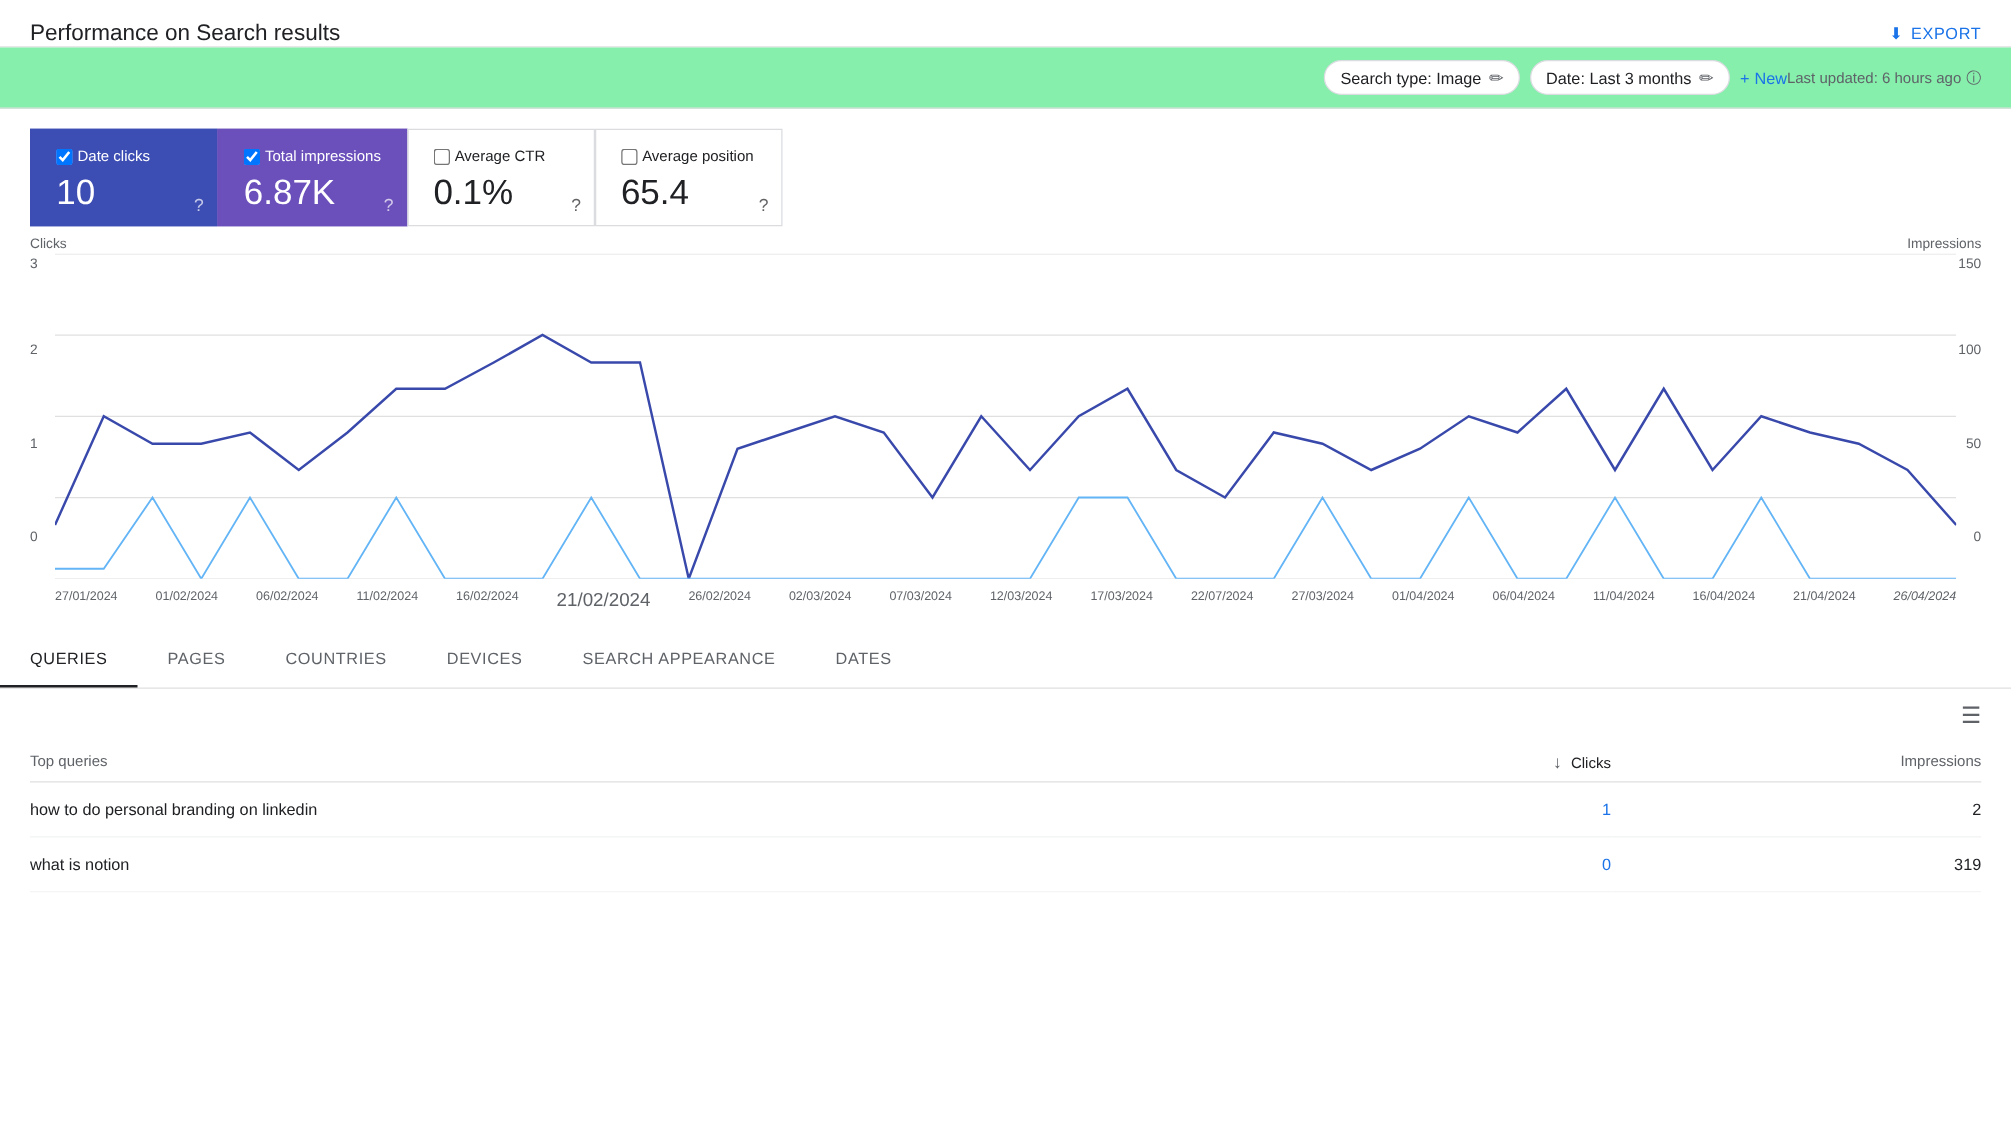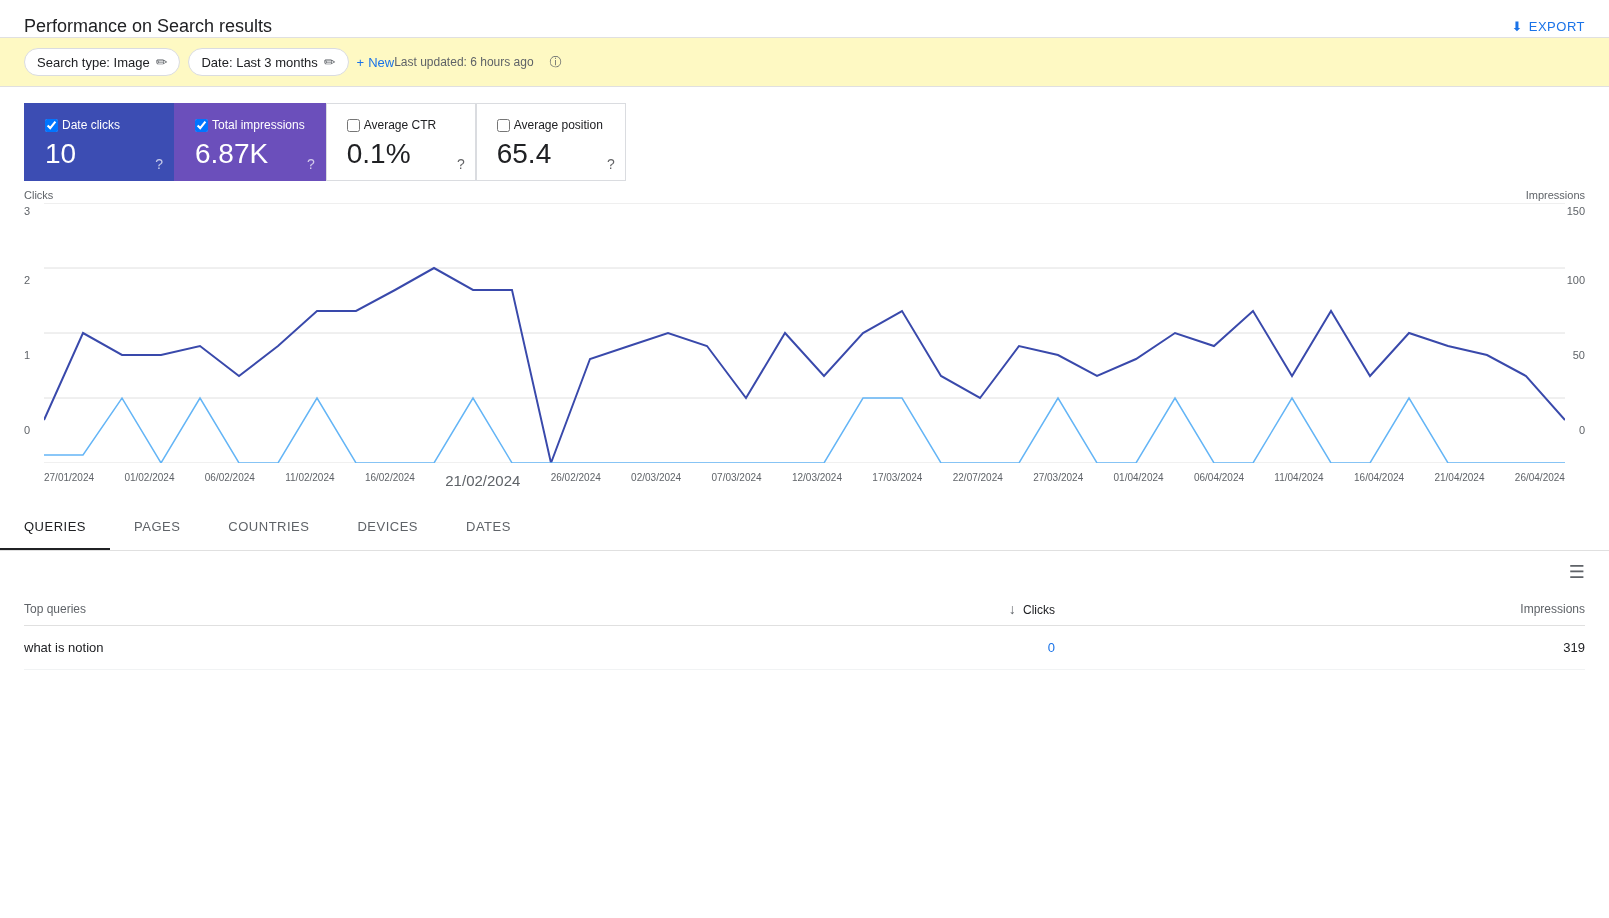--- a/index.html
+++ b/index.html
@@ -11,39 +11,39 @@
       border-bottom: 1px solid #e0e0e0;
     }
     .header-title { font-size: 18px; font-weight: 400; color: #202124; }
     .export-btn {
       display: flex; align-items: center; gap: 6px;
       color: #1a73e8; font-size: 13px; font-weight: 500;
       background: none; border: none; cursor: pointer; text-transform: uppercase; letter-spacing: 0.5px;
     }
 
     .toolbar {
-      display: flex; align-items: center; justify-content: flex-start;
+      display: flex; align-items: center; justify-content: flex-end;
       padding: 10px 24px;
-      background: #fef9c3;
+      background: #86efac;
       border-bottom: 1px solid #e0e0e0;
     }
     .toolbar-left { display: flex; align-items: center; gap: 8px; }
     .filter-chip {
       display: flex; align-items: center; gap: 6px;
       background: #fff; border: 1px solid #dadce0;
       border-radius: 16px; padding: 5px 12px;
       font-size: 13px; color: #202124; cursor: pointer;
     }
     .filter-chip .edit-icon { color: #5f6368; font-size: 14px; }
     .new-btn {
       display: flex; align-items: center; gap: 4px;
       background: none; border: none; color: #1a73e8;
       font-size: 13px; cursor: pointer; font-weight: 500;
     }
-    .last-updated { font-size: 12px; color: #5f6368; display: flex; align-items: center; gap: 16px; }
+    .last-updated { font-size: 12px; color: #5f6368; display: flex; align-items: center; gap: 4px; }
 
     .metrics-row {
       display: flex; padding: 16px 24px 0;
       gap: 0;
     }
     .metric-card {
       padding: 14px 20px 10px;
       border: 1px solid #dadce0;
       min-width: 150px;
       cursor: pointer;
@@ -303,31 +303,32 @@
       <span style="font-size:10px;color:#5f6368;">07/03/2024</span>
       <span style="font-size:10px;color:#5f6368;">12/03/2024</span>
       <span style="font-size:10px;color:#5f6368;">17/03/2024</span>
       <span style="font-size:10px;color:#5f6368;">22/07/2024</span>
       <span style="font-size:10px;color:#5f6368;">27/03/2024</span>
       <span style="font-size:10px;color:#5f6368;">01/04/2024</span>
       <span style="font-size:10px;color:#5f6368;">06/04/2024</span>
       <span style="font-size:10px;color:#5f6368;">11/04/2024</span>
       <span style="font-size:10px;color:#5f6368;">16/04/2024</span>
       <span style="font-size:10px;color:#5f6368;">21/04/2024</span>
-      <span style="font-size:10px;color:#5f6368;">26/04/2024</span>
+      <span style="font-size:10px;color:#5f6368;font-style:italic;">26/04/2024</span>
     </div>
   </div>
 </div>
 
 <div style="margin-top:36px;">
   <div class="tabs">
     <div class="tab active">QUERIES</div>
     <div class="tab">PAGES</div>
     <div class="tab">COUNTRIES</div>
     <div class="tab">DEVICES</div>
+    <div class="tab">SEARCH APPEARANCE</div>
     <div class="tab">DATES</div>
   </div>
 </div>
 
 <div class="table-container">
   <div class="table-toolbar">
     <button class="filter-icon-btn">
       <span>☰</span>
     </button>
   </div>
@@ -341,19 +342,24 @@
           <span class="sort-arrow">↓</span>
           <span>Clicks</span>
         </th>
         <th class="right">
           <span>Impressions</span>
         </th>
       </tr>
     </thead>
     <tbody id="table-body">
         <tr>
+      <td>how to do personal branding on linkedin</td>
+      <td class="right">1</td>
+      <td class="right-gray">2</td>
+    </tr>
+        <tr>
       <td>what is notion</td>
       <td class="right">0</td>
       <td class="right-gray">319</td>
     </tr>
       </tbody>
   </table>
 </div>
 
 </body></html>

